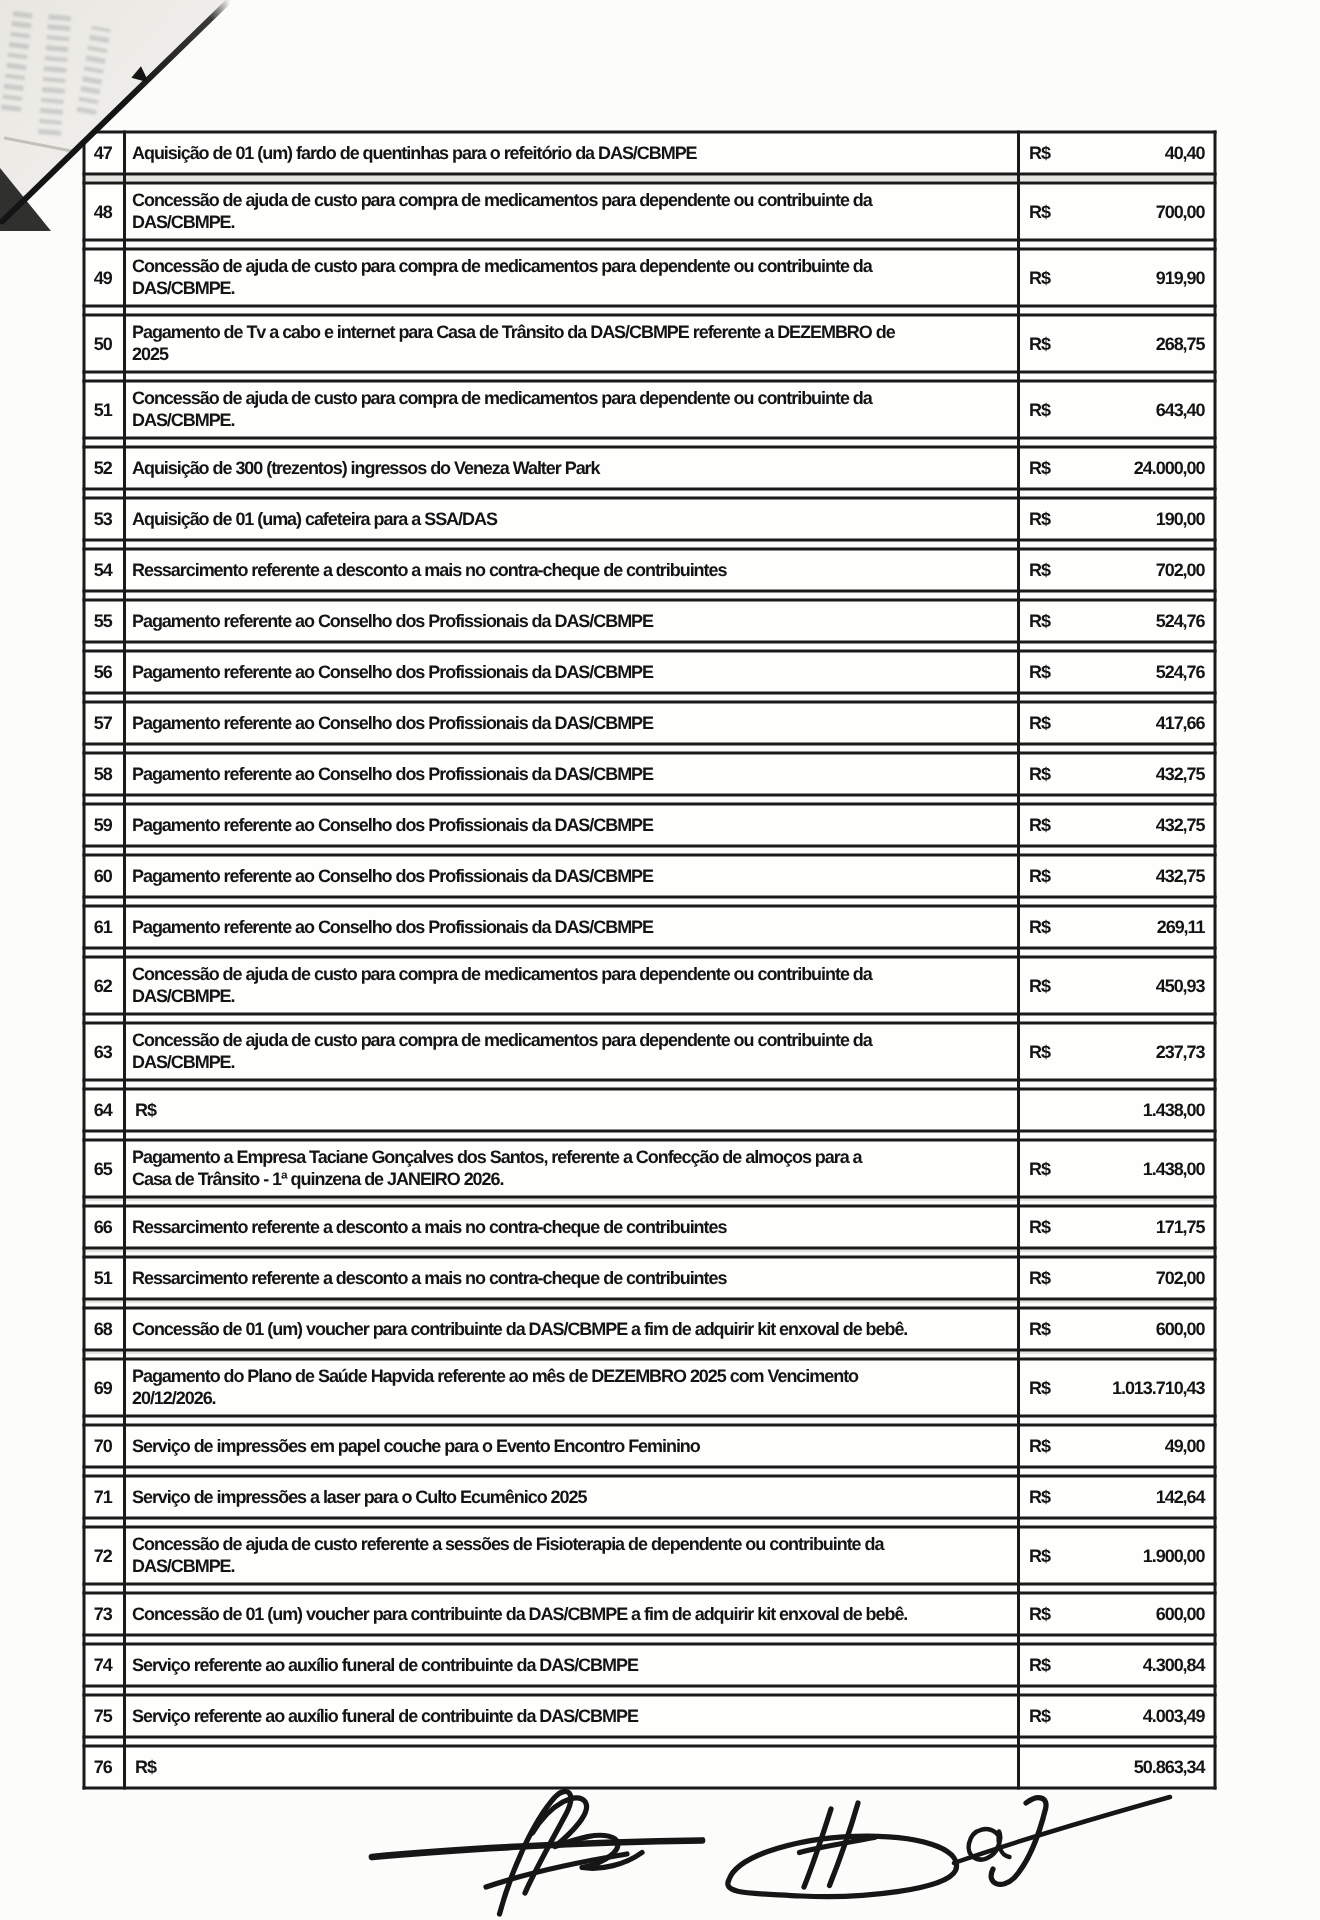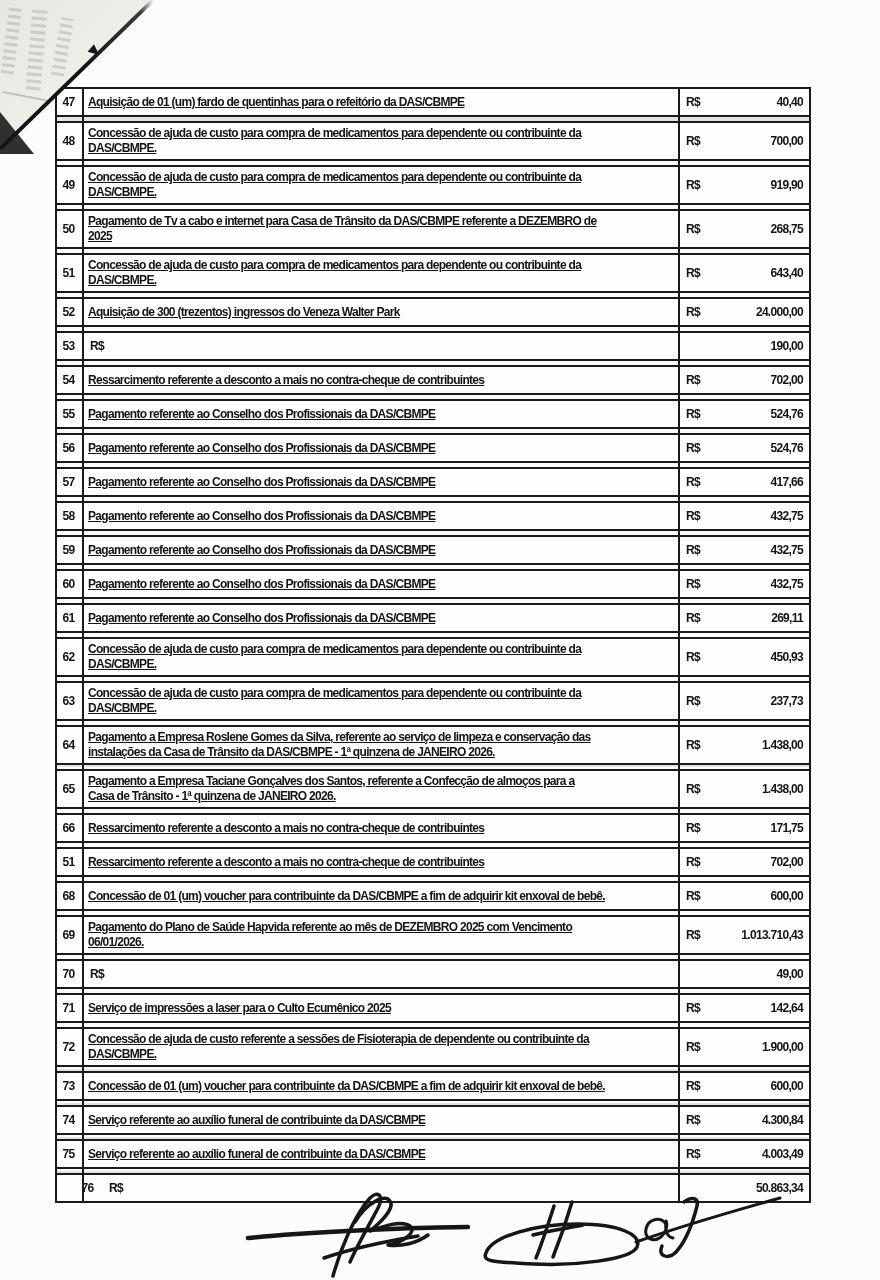--- a/index.html
+++ b/index.html
@@ -35,23 +35,23 @@
     display: flex; align-items: center;
     background: #fefefd;
     border-top: 2px solid #1a1a1a;
     border-bottom: 2px solid #1a1a1a;
     min-height: 30px;
     margin-bottom: 4px;
     font-size: 12px; font-weight: 700;
     letter-spacing: -0.7px;
     line-height: 15px;
   }
-  .row:last-child { margin-bottom: 0; padding-left: 19px; }
+  .row:last-child { margin-bottom: 0; }
   .c-num  { width: 27px; flex: none; text-align: center; }
-  .c-desc { width: 596px; flex: none; padding: 3px 4px 3px 6px; white-space: pre-line; text-decoration: underline; }
+  .c-desc { width: 596px; flex: none; padding: 3px 4px 3px 6px; white-space: pre-line; }
   .c-val  { flex: 1; display: flex; justify-content: space-between; align-items: center; padding: 0 8px 0 8px; }
 
   
   .fold { position: absolute; left: 0; top: 0; width: 260px; height: 180px; z-index: 5; }
   .fold .flap {
     position: absolute; left: 0; top: 0; width: 154px; height: 150px;
     clip-path: polygon(0 0, 100% 0, 0 100%);
     background: linear-gradient(133deg, #e7e6e1 0%, #efeeea 55%, #f6f5f2 100%);
   }
   .ghost {
@@ -157,20 +157,21 @@
       <div class="row">
         <div class="c-num">52</div>
         <div class="c-desc">Aquisição de 300 (trezentos) ingressos do Veneza Walter Park</div>
         <div class="c-val">
           <span class="cur">R$</span>
           <span class="amt">24.000,00</span>
         </div>
       </div>
       <div class="row">
         <div class="c-num">53</div>
+        <div class="c-desc">Aquisição de 01 (uma) cafeteira para a SSA/DAS</div>
         <div class="c-val">
           <span class="cur">R$</span>
           <span class="amt">190,00</span>
         </div>
       </div>
       <div class="row">
         <div class="c-num">54</div>
         <div class="c-desc">Ressarcimento referente a desconto a mais no contra-cheque de contribuintes</div>
         <div class="c-val">
           <span class="cur">R$</span>
@@ -246,22 +247,20 @@
         <div class="c-num">63</div>
         <div class="c-desc">Concessão de ajuda de custo para compra de medicamentos para dependente ou contribuinte da
 DAS/CBMPE.</div>
         <div class="c-val">
           <span class="cur">R$</span>
           <span class="amt">237,73</span>
         </div>
       </div>
       <div class="row">
         <div class="c-num">64</div>
-        <div class="c-desc">Pagamento a Empresa Roslene Gomes da Silva, referente ao serviço de limpeza e conservação das
-instalações da Casa de Trânsito da DAS/CBMPE - 1ª quinzena de JANEIRO 2026.</div>
         <div class="c-val">
           <span class="cur">R$</span>
           <span class="amt">1.438,00</span>
         </div>
       </div>
       <div class="row">
         <div class="c-num">65</div>
         <div class="c-desc">Pagamento a Empresa Taciane Gonçalves dos Santos, referente a Confecção de almoços para a
 Casa de Trânsito - 1ª quinzena de JANEIRO 2026.</div>
         <div class="c-val">
@@ -289,28 +288,29 @@
         <div class="c-num">68</div>
         <div class="c-desc">Concessão de 01 (um) voucher para contribuinte da DAS/CBMPE a fim de adquirir kit enxoval de bebê.</div>
         <div class="c-val">
           <span class="cur">R$</span>
           <span class="amt">600,00</span>
         </div>
       </div>
       <div class="row">
         <div class="c-num">69</div>
         <div class="c-desc">Pagamento do Plano de Saúde Hapvida referente ao mês de DEZEMBRO 2025 com Vencimento
-06/01/2026.</div>
+20/12/2026.</div>
         <div class="c-val">
           <span class="cur">R$</span>
           <span class="amt">1.013.710,43</span>
         </div>
       </div>
       <div class="row">
         <div class="c-num">70</div>
+        <div class="c-desc">Serviço de impressões em papel couche para o Evento Encontro Feminino</div>
         <div class="c-val">
           <span class="cur">R$</span>
           <span class="amt">49,00</span>
         </div>
       </div>
       <div class="row">
         <div class="c-num">71</div>
         <div class="c-desc">Serviço de impressões a laser para o Culto Ecumênico 2025</div>
         <div class="c-val">
           <span class="cur">R$</span>

